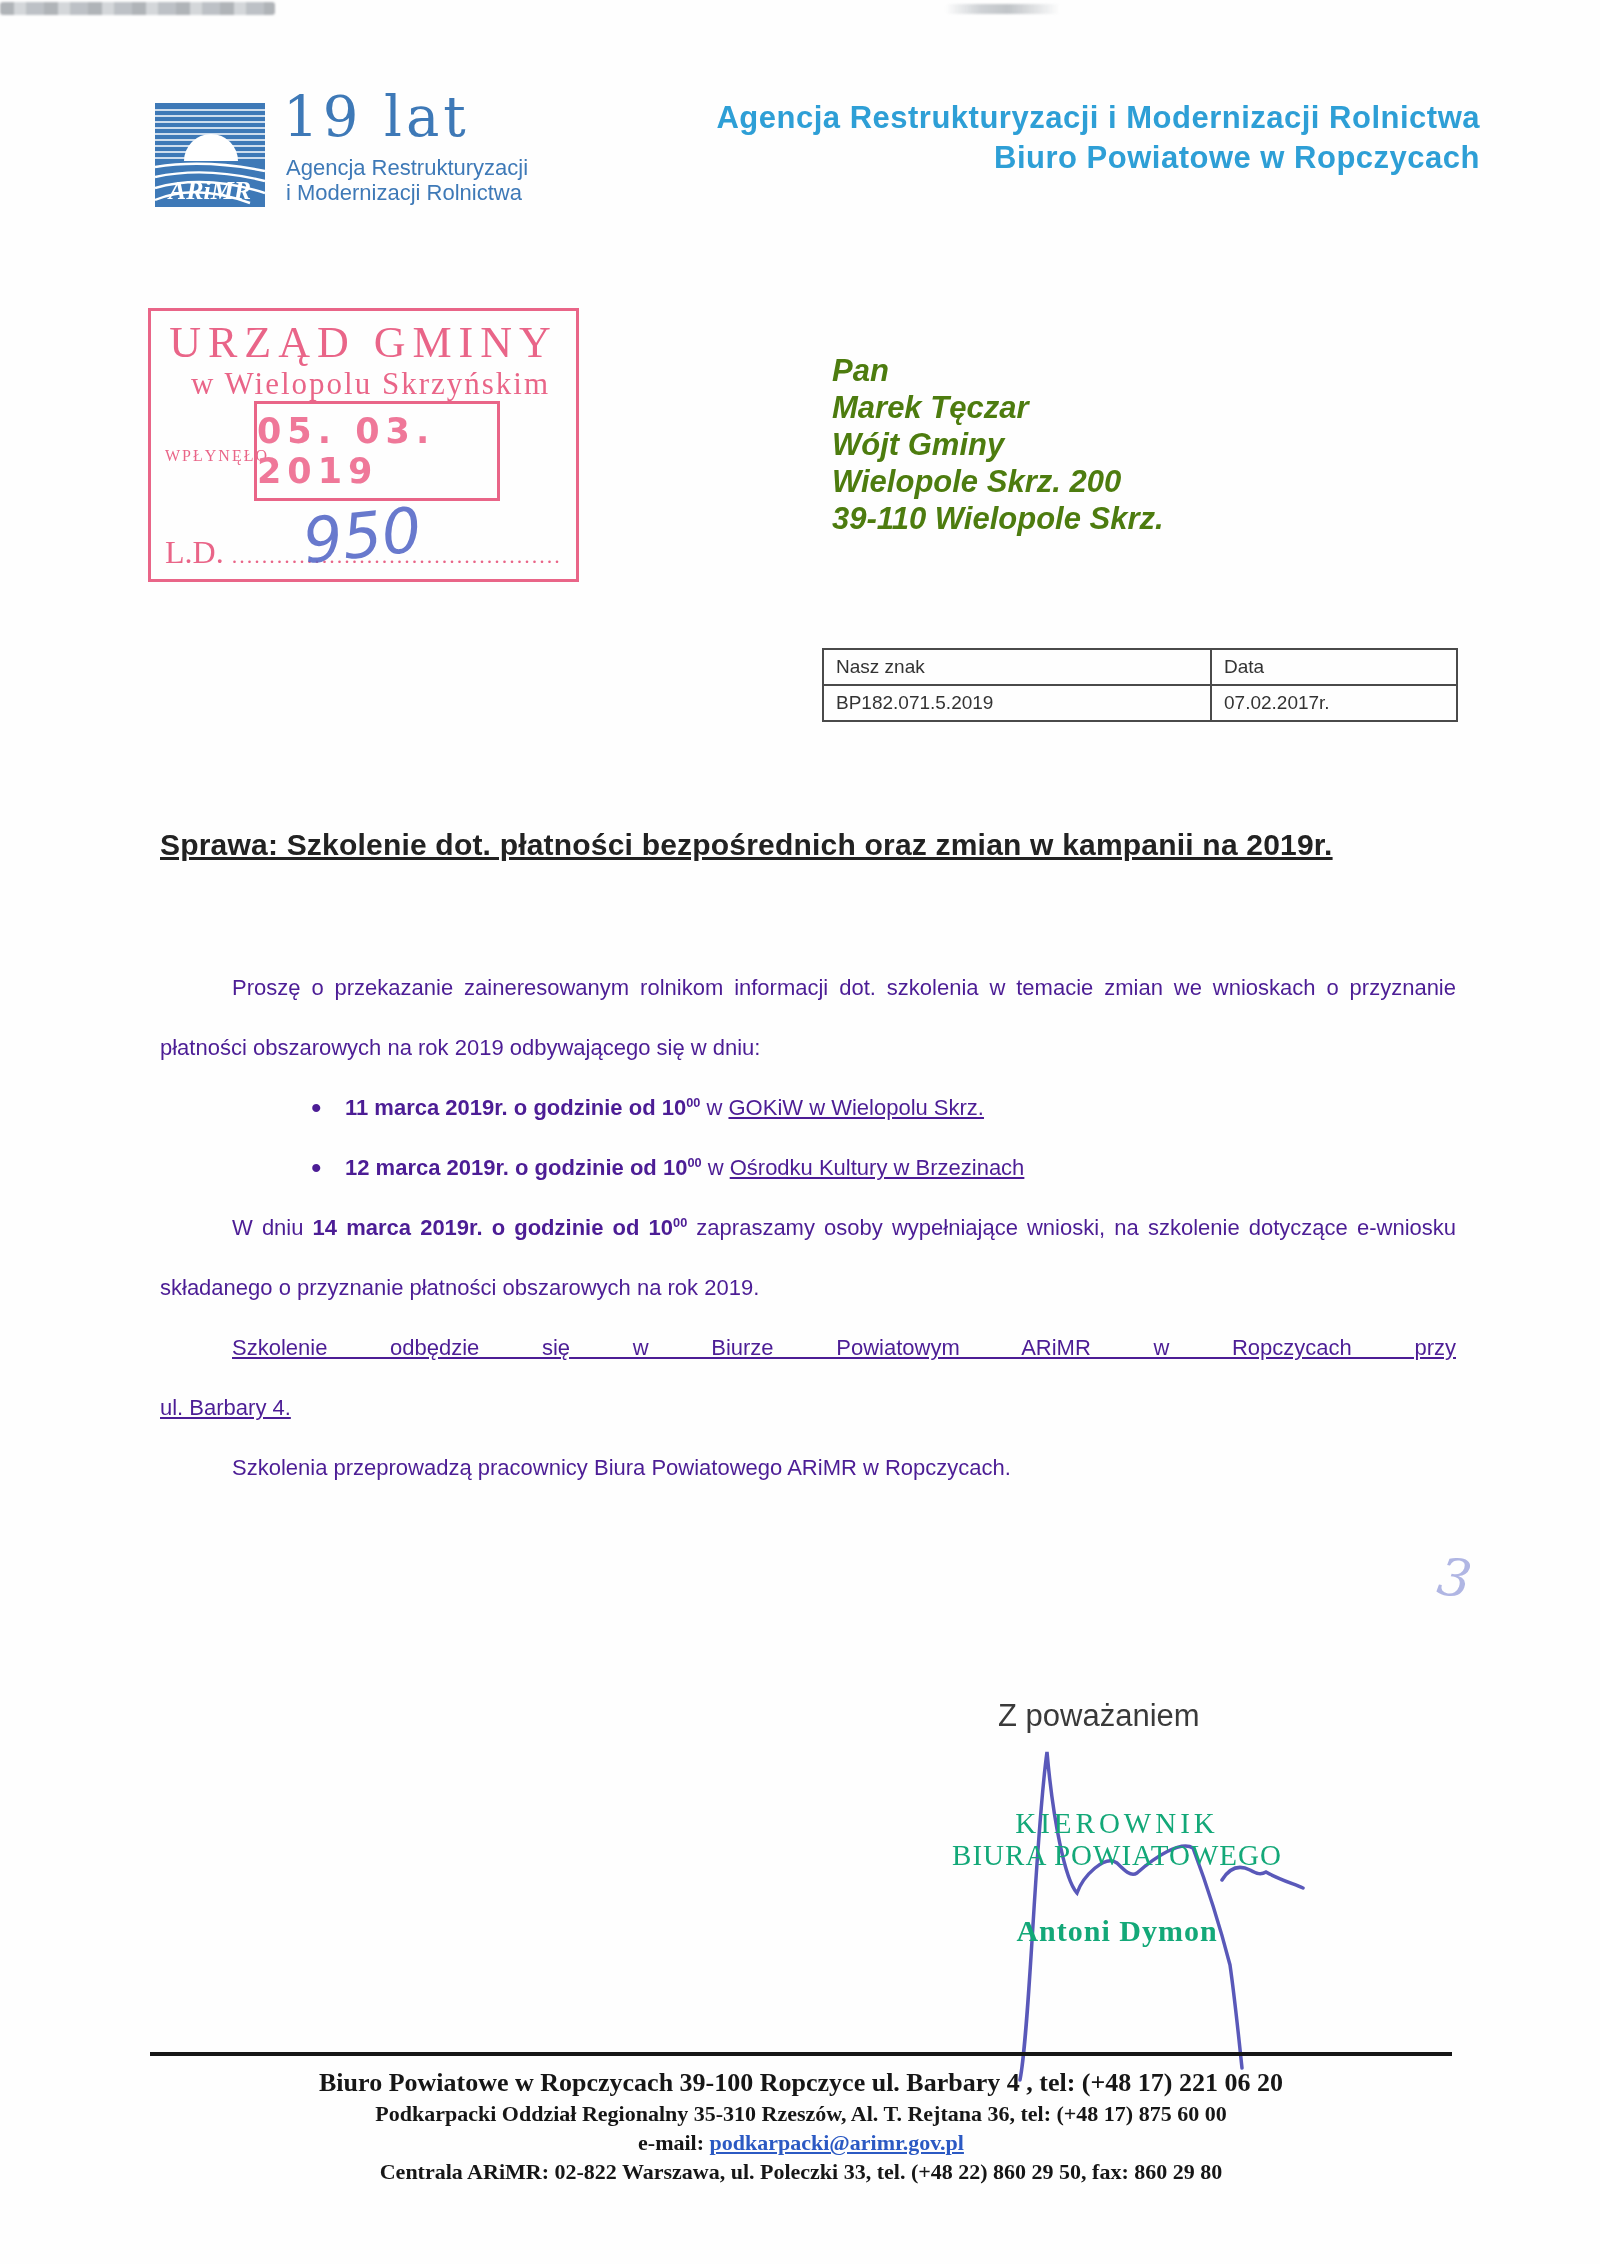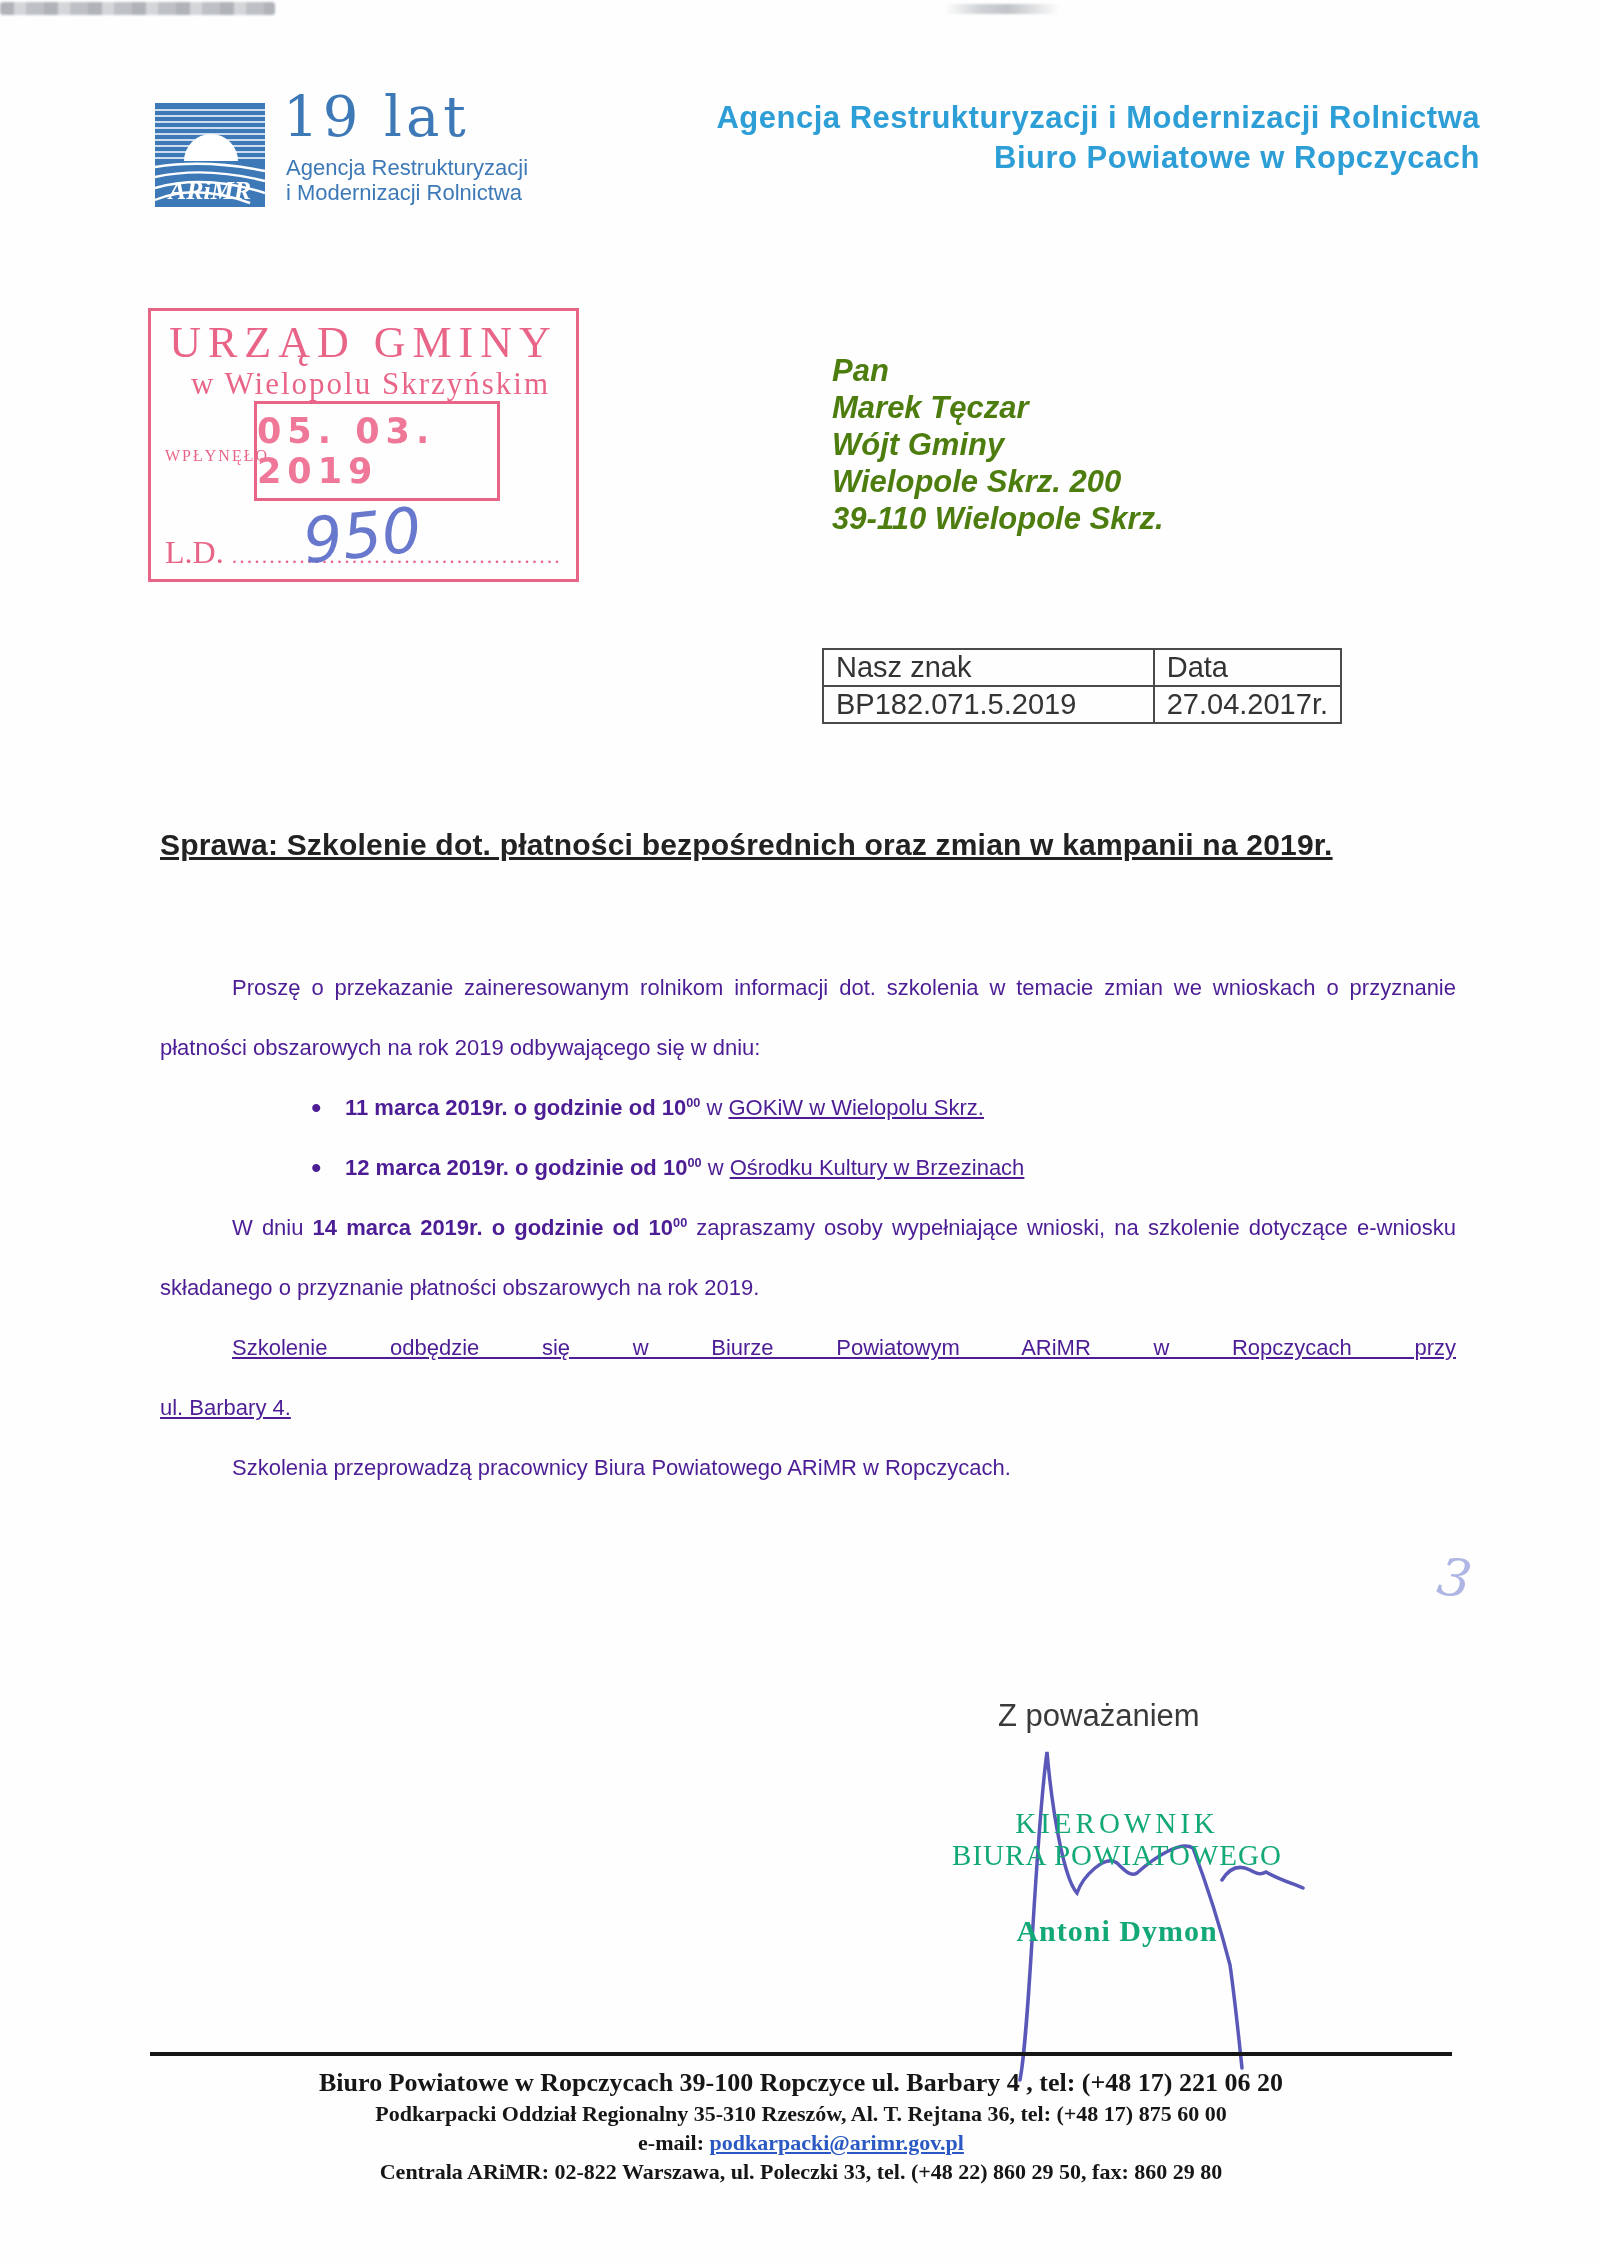--- a/index.html
+++ b/index.html
@@ -41,22 +41,22 @@
   .stamp-ld .dots { font-size:22px; letter-spacing:2px; }
   .stamp-number { position:absolute; left:152px; bottom:12px; font-size:62px; line-height:62px;
     color:#4a5ec4; font-style:italic; font-family:"DejaVu Sans", sans-serif;
     transform:rotate(-6deg); opacity:.9; }
 
   
   .addressee { position:absolute; left:832px; top:352px; font-weight:bold; font-style:italic;
     font-size:31px; line-height:37px; color:#4d7c0f; }
 
   
-  .ref-table { position:absolute; left:822px; top:648px; width:520px;
-    border-collapse:collapse; font-size:29px; color:#333; }
+  .ref-table { position:absolute; left:822px; top:648px; width:636px;
+    border-collapse:collapse; font-size:19px; color:#333; }
   .ref-table td { border:2px solid #4a4a4a; padding:1px 12px; height:32px; }
   .ref-table td.c1 { width:362px; }
 
   
   .subject { position:absolute; left:160px; top:828px; font-size:30px; font-weight:bold;
     text-decoration:underline; color:#222; letter-spacing:.2px; }
 
   
   .body-text { position:absolute; left:160px; top:958px; width:1296px;
     font-size:22px; line-height:60px; color:#4c1d95; }
@@ -159,21 +159,21 @@
   </div>
 
   <table class="ref-table">
     <tbody>
         <tr>
       <td class="c1">Nasz znak</td>
       <td>Data</td>
     </tr>
     <tr>
       <td class="c1">BP182.071.5.2019</td>
-      <td>27.04.2017r.</td>
+      <td>07.02.2017r.</td>
     </tr>
   </tbody>
     </table>
 
   <div class="subject">Sprawa: Szkolenie dot. płatności bezpośrednich oraz zmian w kampanii na 2019r.</div>
 
   <div class="body-text">
     <p class="indent">Proszę o przekazanie zaineresowanym rolnikom informacji dot. szkolenia w temacie zmian we wnioskach o przyznanie płatności obszarowych na rok 2019 odbywającego się w dniu:</p>
     <ul class="bullets">
       <li>

